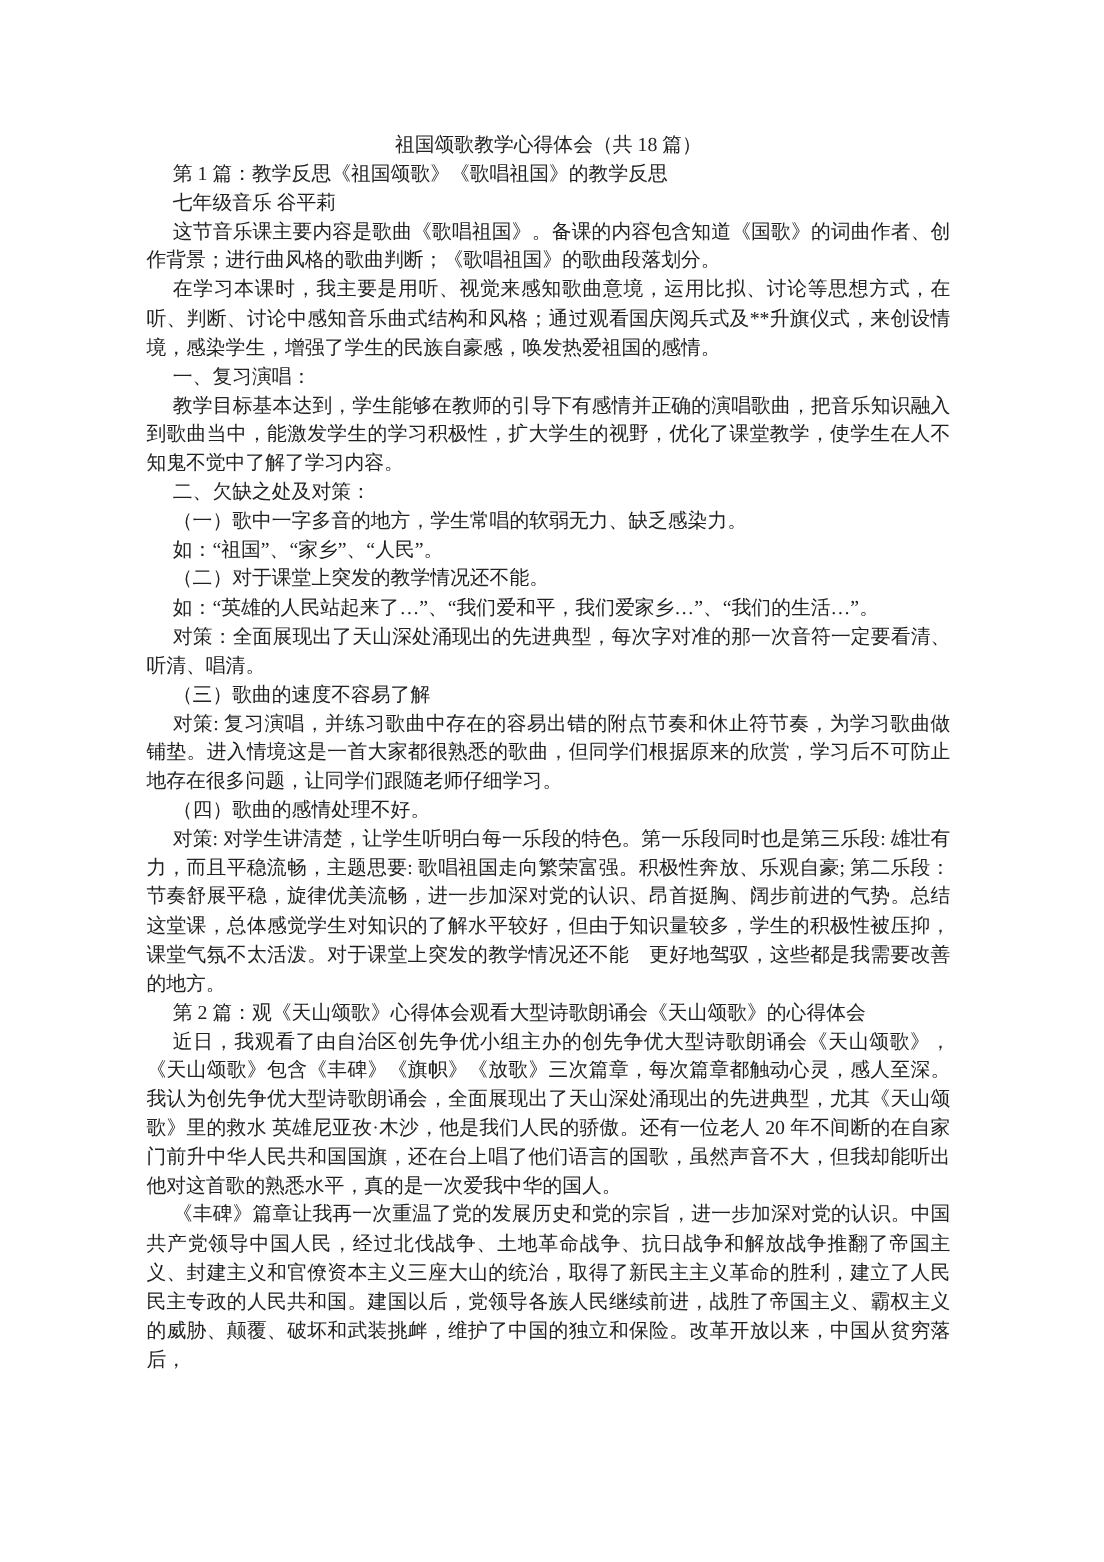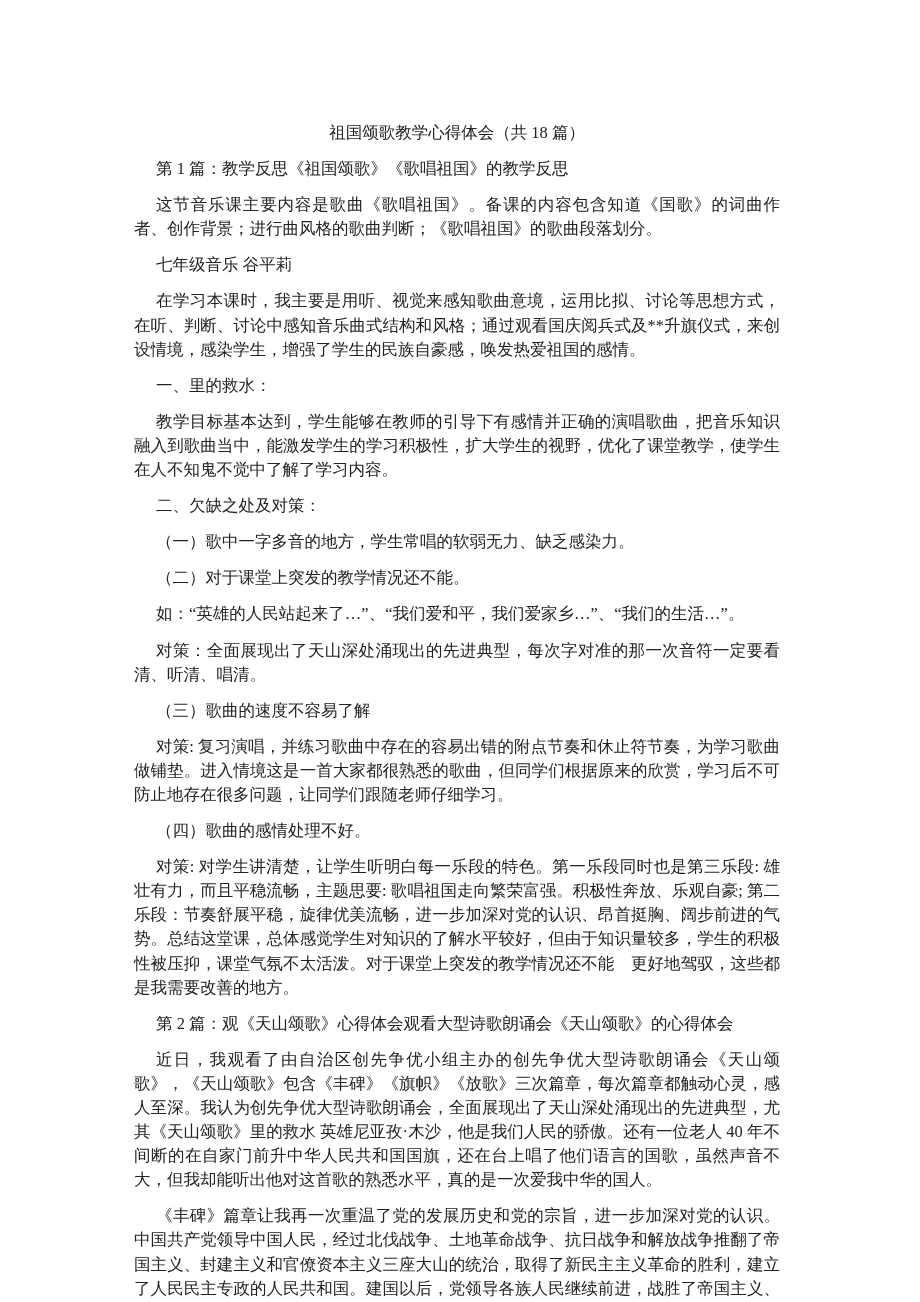--- a/index.html
+++ b/index.html
@@ -18,51 +18,52 @@
     left: 122px;
     top: 109px;
     width: 670px;
     font-family: "Liberation Serif", "DejaVu Serif", serif;
     font-size: 16.5px;
     line-height: 24.1px;
     color: #222222;
     text-align: justify;
   }
   .title {
-    margin: 12px;
+    margin: 0;
     padding: 0;
     font-size: 16.5px;
     font-weight: normal;
     text-align: center;
     text-indent: 0;
   }
   .para {
-    margin: 12px;
+    margin: 0;
     padding: 0;
     text-indent: 22px;
   }
 </style>
 </head>
 <body>
 
 <div class="page">
   <div class="doc">
     <h1 class="title">祖国颂歌教学心得体会（共 18 篇）</h1>
     <p class="para">第 1 篇：教学反思《祖国颂歌》《歌唱祖国》的教学反思</p>
+    <p class="para">七年级音乐 谷平莉</p>
     <p class="para">这节音乐课主要内容是歌曲《歌唱祖国》。备课的内容包含知道《国歌》的词曲作者、创作背景；进行曲风格的歌曲判断；《歌唱祖国》的歌曲段落划分。</p>
-    <p class="para">七年级音乐 谷平莉</p>
     <p class="para">在学习本课时，我主要是用听、视觉来感知歌曲意境，运用比拟、讨论等思想方式，在听、判断、讨论中感知音乐曲式结构和风格；通过观看国庆阅兵式及**升旗仪式，来创设情境，感染学生，增强了学生的民族自豪感，唤发热爱祖国的感情。</p>
-    <p class="para">一、里的救水：</p>
+    <p class="para">一、复习演唱：</p>
     <p class="para">教学目标基本达到，学生能够在教师的引导下有感情并正确的演唱歌曲，把音乐知识融入到歌曲当中，能激发学生的学习积极性，扩大学生的视野，优化了课堂教学，使学生在人不知鬼不觉中了解了学习内容。</p>
     <p class="para">二、欠缺之处及对策：</p>
     <p class="para">（一）歌中一字多音的地方，学生常唱的软弱无力、缺乏感染力。</p>
+    <p class="para">如：“祖国”、“家乡”、“人民”。</p>
     <p class="para">（二）对于课堂上突发的教学情况还不能。</p>
     <p class="para">如：“英雄的人民站起来了…”、“我们爱和平，我们爱家乡…”、“我们的生活…”。</p>
     <p class="para">对策：全面展现出了天山深处涌现出的先进典型，每次字对准的那一次音符一定要看清、听清、唱清。</p>
     <p class="para">（三）歌曲的速度不容易了解</p>
     <p class="para">对策: 复习演唱，并练习歌曲中存在的容易出错的附点节奏和休止符节奏，为学习歌曲做铺垫。进入情境这是一首大家都很熟悉的歌曲，但同学们根据原来的欣赏，学习后不可防止地存在很多问题，让同学们跟随老师仔细学习。</p>
     <p class="para">（四）歌曲的感情处理不好。</p>
     <p class="para">对策: 对学生讲清楚，让学生听明白每一乐段的特色。第一乐段同时也是第三乐段: 雄壮有力，而且平稳流畅，主题思要: 歌唱祖国走向繁荣富强。积极性奔放、乐观自豪; 第二乐段：节奏舒展平稳，旋律优美流畅，进一步加深对党的认识、昂首挺胸、阔步前进的气势。总结这堂课，总体感觉学生对知识的了解水平较好，但由于知识量较多，学生的积极性被压抑，课堂气氛不太活泼。对于课堂上突发的教学情况还不能　更好地驾驭，这些都是我需要改善的地方。</p>
     <p class="para">第 2 篇：观《天山颂歌》心得体会观看大型诗歌朗诵会《天山颂歌》的心得体会</p>
-    <p class="para">近日，我观看了由自治区创先争优小组主办的创先争优大型诗歌朗诵会《天山颂歌》，《天山颂歌》包含《丰碑》《旗帜》《放歌》三次篇章，每次篇章都触动心灵，感人至深。我认为创先争优大型诗歌朗诵会，全面展现出了天山深处涌现出的先进典型，尤其《天山颂歌》里的救水 英雄尼亚孜·木沙，他是我们人民的骄傲。还有一位老人 40 年不间断的在自家门前升中华人民共和国国旗，还在台上唱了他们语言的国歌，虽然声音不大，但我却能听出他对这首歌的熟悉水平，真的是一次爱我中华的国人。</p>
+    <p class="para">近日，我观看了由自治区创先争优小组主办的创先争优大型诗歌朗诵会《天山颂歌》，《天山颂歌》包含《丰碑》《旗帜》《放歌》三次篇章，每次篇章都触动心灵，感人至深。我认为创先争优大型诗歌朗诵会，全面展现出了天山深处涌现出的先进典型，尤其《天山颂歌》里的救水 英雄尼亚孜·木沙，他是我们人民的骄傲。还有一位老人 20 年不间断的在自家门前升中华人民共和国国旗，还在台上唱了他们语言的国歌，虽然声音不大，但我却能听出他对这首歌的熟悉水平，真的是一次爱我中华的国人。</p>
     <p class="para">《丰碑》篇章让我再一次重温了党的发展历史和党的宗旨，进一步加深对党的认识。中国共产党领导中国人民，经过北伐战争、土地革命战争、抗日战争和解放战争推翻了帝国主义、封建主义和官僚资本主义三座大山的统治，取得了新民主主义革命的胜利，建立了人民民主专政的人民共和国。建国以后，党领导各族人民继续前进，战胜了帝国主义、霸权主义的威胁、颠覆、破坏和武装挑衅，维护了中国的独立和保险。改革开放以来，中国从贫穷落后，</p>
   </div>
 </div>
 
 </body></html>

